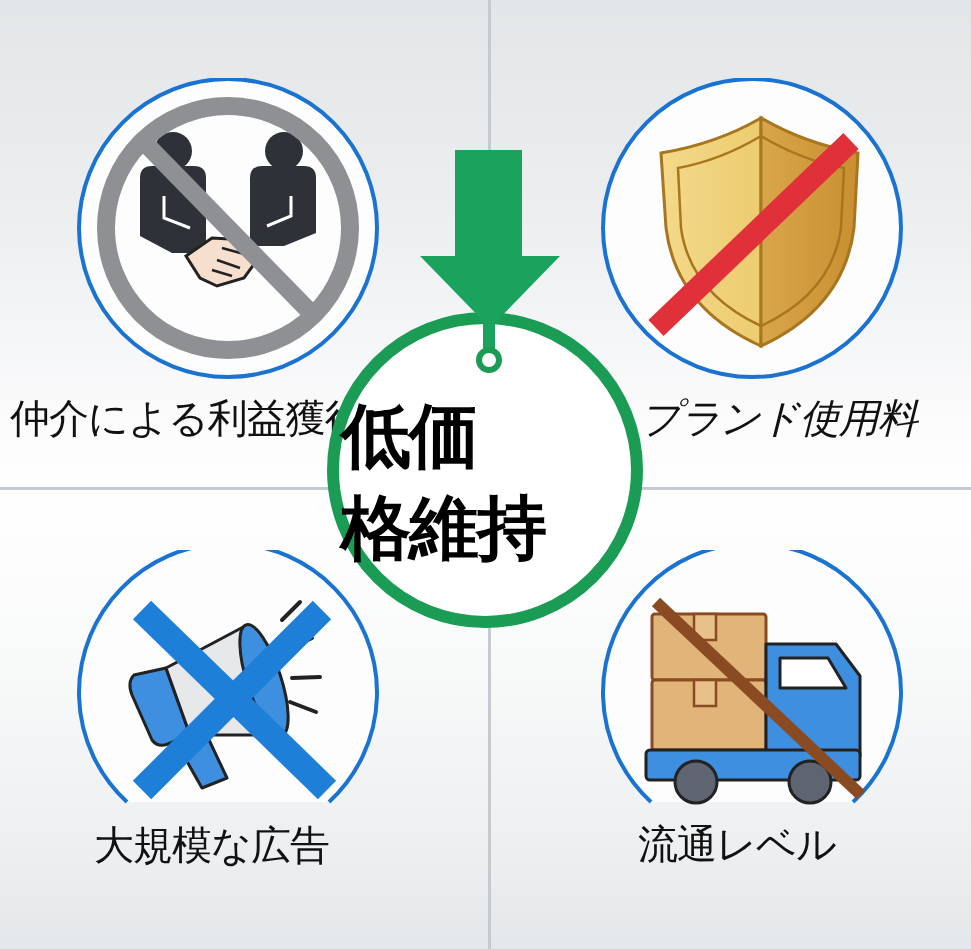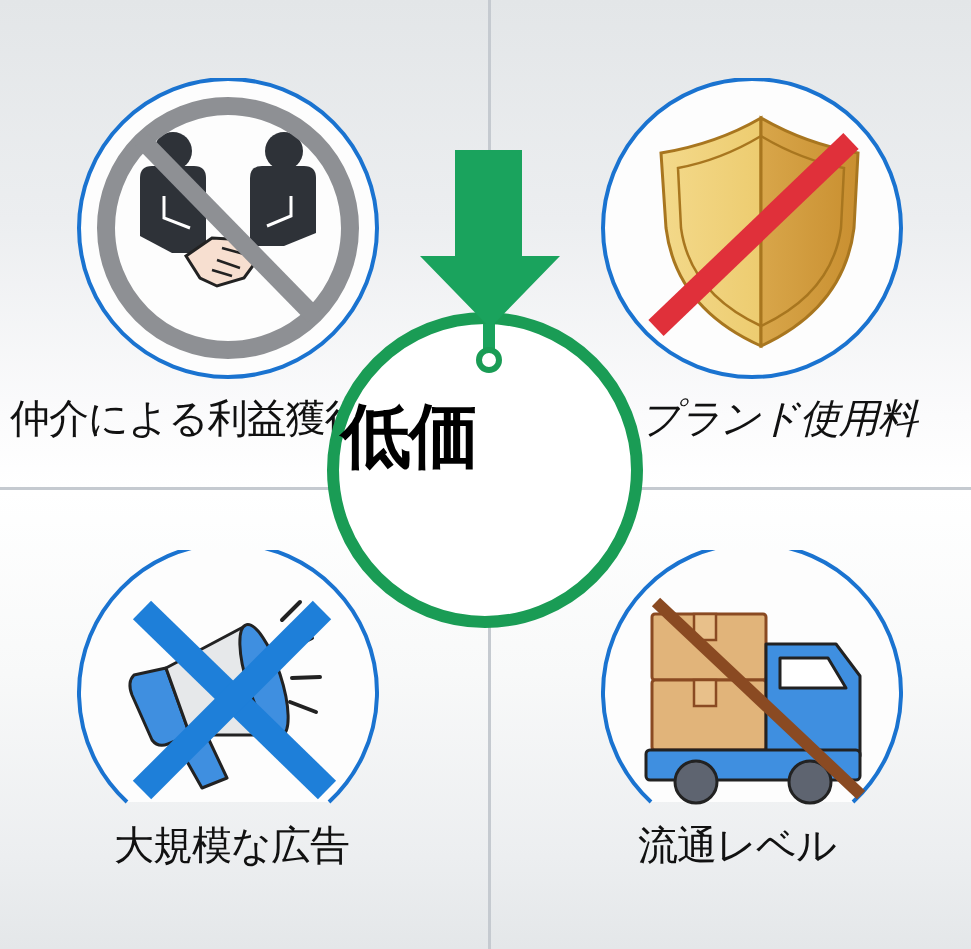--- a/index.html
+++ b/index.html
@@ -22,22 +22,22 @@
 
   .icon-wrap { position:absolute; }
   .icon-wrap svg { display:block; }
 
   .label {
     position:absolute; color:#111; white-space:nowrap;
     font-size:40px; font-weight:500; letter-spacing:-1px; line-height:1;
   }
   .lbl-tl { left:10px; top:398px; }
   .lbl-tr { left:640px; top:398px;font-style:italic; }
-  .lbl-bl { left:94px;  top:825px;margin-left:20px; }
-  .lbl-br { left:638px; top:825px; }
+  .lbl-bl { left:94px;  top:825px; }
+  .lbl-br { left:638px; top:825px;font-family:Liberation Serif, serif; }
 
   .center-text {
     position:absolute; left:341px; top:390px; width:300px;
     text-align:left; color:#000; font-weight:bold;
     font-size:70px; line-height:92px; letter-spacing:-2px;
   }
 </style>
 </head>
 <body>
 
@@ -136,13 +136,14 @@
 
     <circle cx="165" cy="322" r="152" fill="#ffffff" stroke="#1a9c55" stroke-width="12"></circle>
 
     <path d="M135 2 L202 2 L202 108 L240 108 L170 180 L100 108 L135 108 Z" fill="#1aa35d"></path>
     <rect x="163" y="176" width="12" height="28" fill="#1aa35d"></rect>
     <circle cx="169" cy="212" r="10" fill="#ffffff" stroke="#1a9c55" stroke-width="6"></circle>
   </svg>
 </div>
 <div class="center-text">
   <div>低価</div>
+  <div>格維持</div>
 </div>
 
 </body></html>

